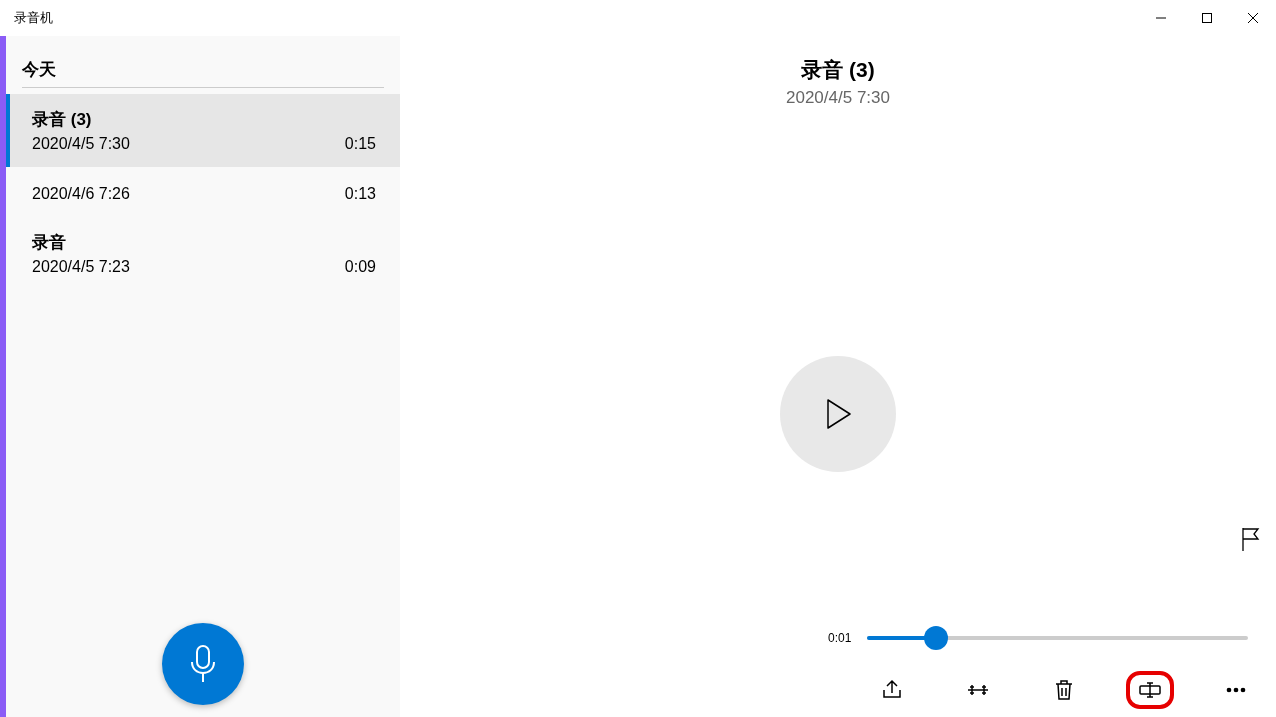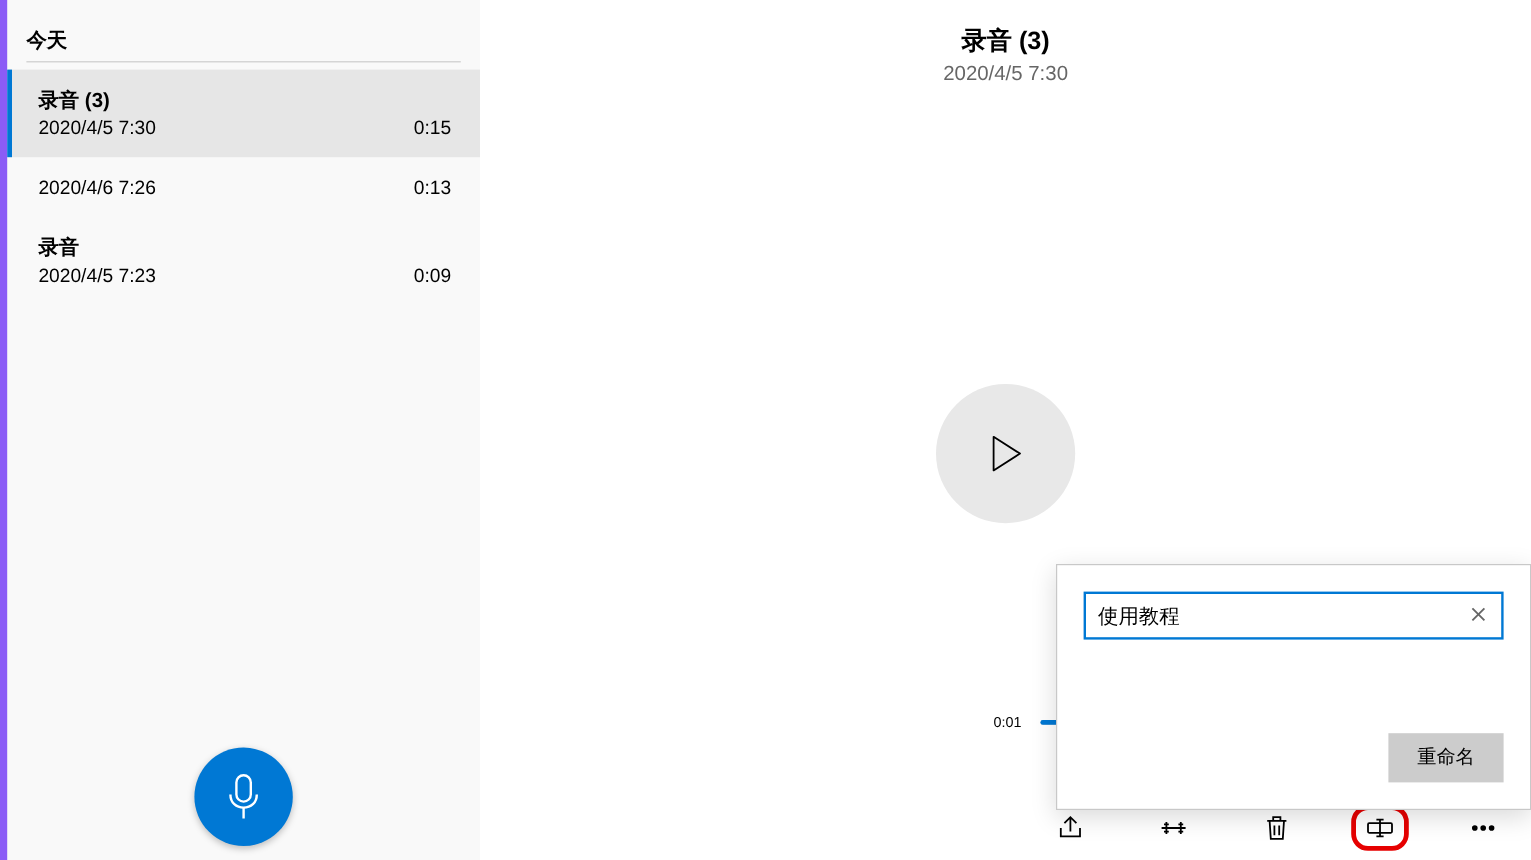--- a/index.html
+++ b/index.html
@@ -40,20 +40,40 @@
 .popup{position:absolute;right:0;top:470px;width:396px;background:#fff;border:1px solid #c8c8c8;box-shadow:0 6px 20px rgba(0,0,0,0.15);padding:22px;}
 .rename-input{width:100%;height:40px;border:2px solid #0078d4;padding:0 36px 0 10px;font-size:17px;outline:none;}
 .clear-x{position:absolute;right:34px;top:32px;width:18px;height:18px;display:flex;align-items:center;justify-content:center;}
 .clear-x svg{width:12px;height:12px;stroke:#666;stroke-width:1.5;}
 .rename-btn{display:block;margin-left:auto;margin-top:78px;background:#ccc;border:none;padding:10px 24px;font-size:16px;}
 </style>
 </head>
 <body>
 
 <div class="app">
+  <div class="titlebar">
+    <span>录音机</span>
+    <div class="spacer"></div>
+    <div class="win-btn">
+        <svg viewBox="0 0 12 12">
+          <line x1="1" y1="6" x2="11" y2="6"></line>
+        </svg>
+      </div>
+    <div class="win-btn">
+        <svg viewBox="0 0 12 12">
+          <rect x="1.5" y="1.5" width="9" height="9"></rect>
+        </svg>
+      </div>
+    <div class="win-btn">
+        <svg viewBox="0 0 12 12">
+          <line x1="1" y1="1" x2="11" y2="11"></line>
+          <line x1="11" y1="1" x2="1" y2="11"></line>
+        </svg>
+      </div>
+  </div>
 
   <div class="body">
     <div class="sidebar">
       <div class="section-title">今天</div>
       <div class="divider"></div>
 
       <div class="rec-item selected">
         <div class="rec-title">录音 (3)</div>
         <div class="rec-meta">
           <span>2020/4/5 7:30</span>
@@ -141,26 +161,16 @@
         </div>
         <div class="tool-btn">
           <svg viewBox="0 0 24 24">
               <circle cx="5" cy="12" r="1.6" fill="#000"></circle>
               <circle cx="12" cy="12" r="1.6" fill="#000"></circle>
               <circle cx="19" cy="12" r="1.6" fill="#000"></circle>
             </svg>
         </div>
       </div>
 
-      <div class="popup">
-        <input class="rename-input" value="使用教程" style="">
-        <div class="clear-x">
-          <svg viewBox="0 0 12 12">
-              <line x1="1" y1="1" x2="11" y2="11"></line>
-              <line x1="11" y1="1" x2="1" y2="11"></line>
-            </svg>
-        </div>
-        <button class="rename-btn">重命名</button>
-      </div>
 
     </div>
   </div>
 </div>
 
 </body></html>

